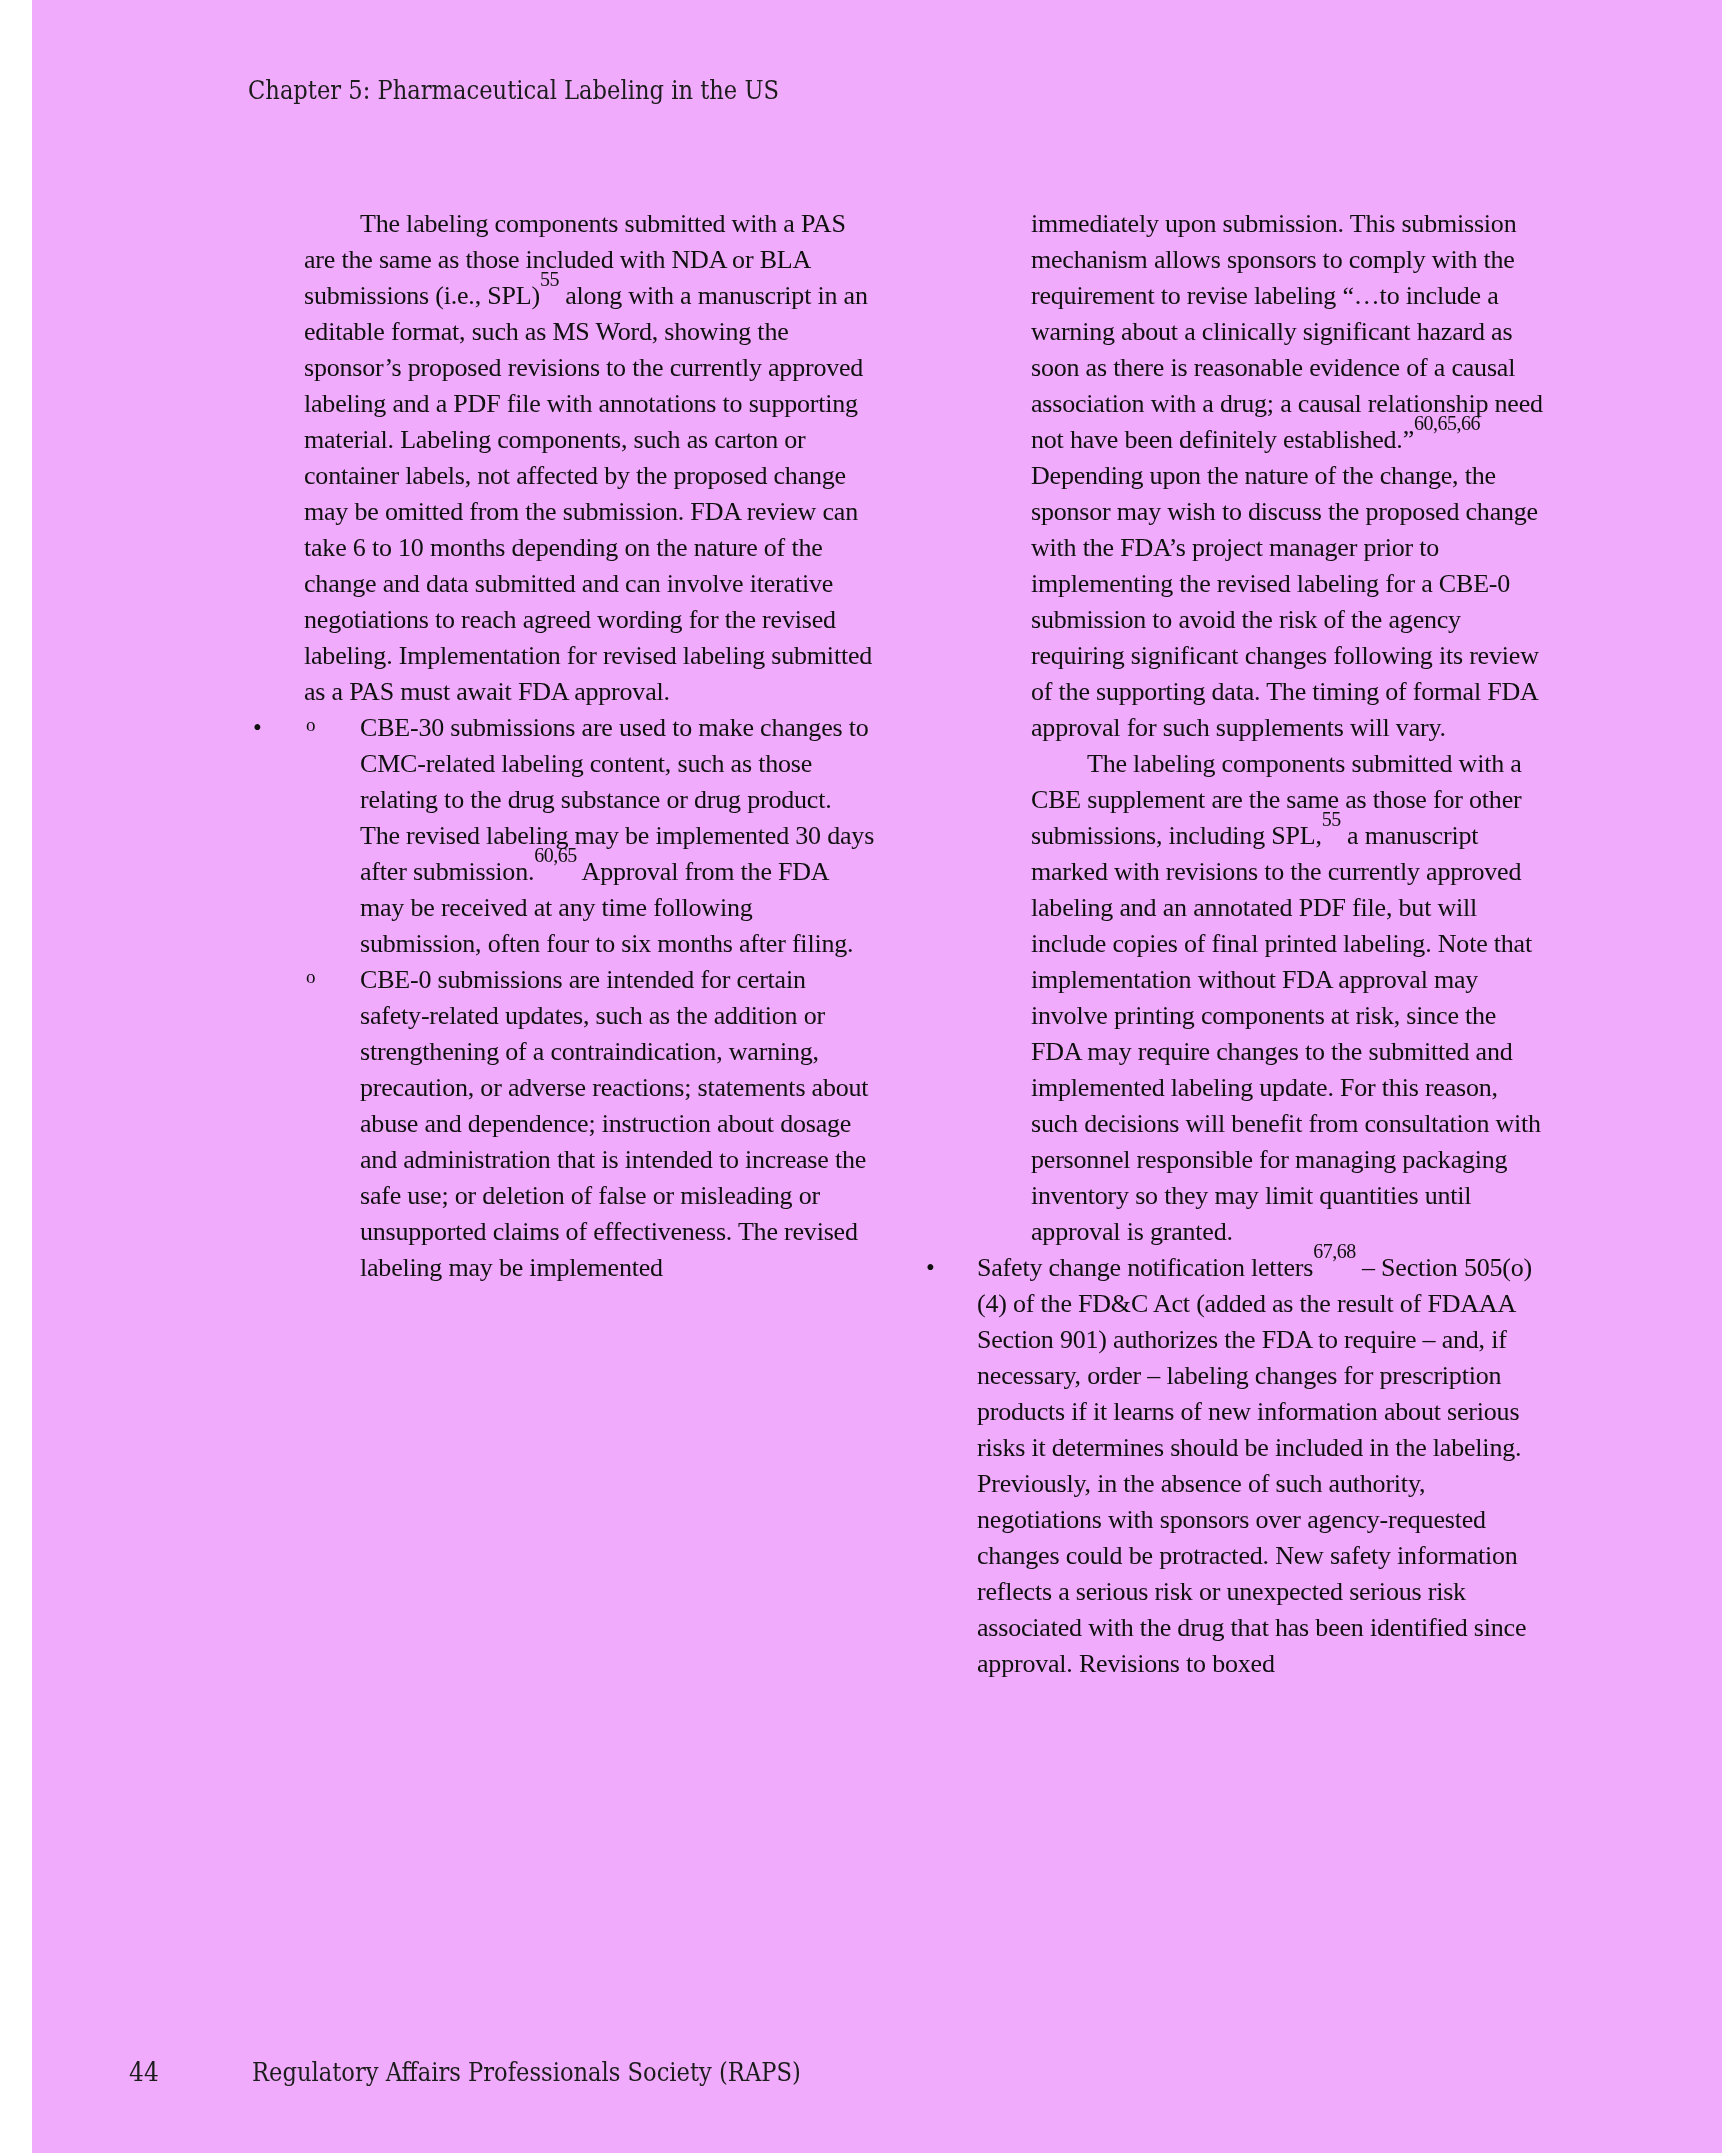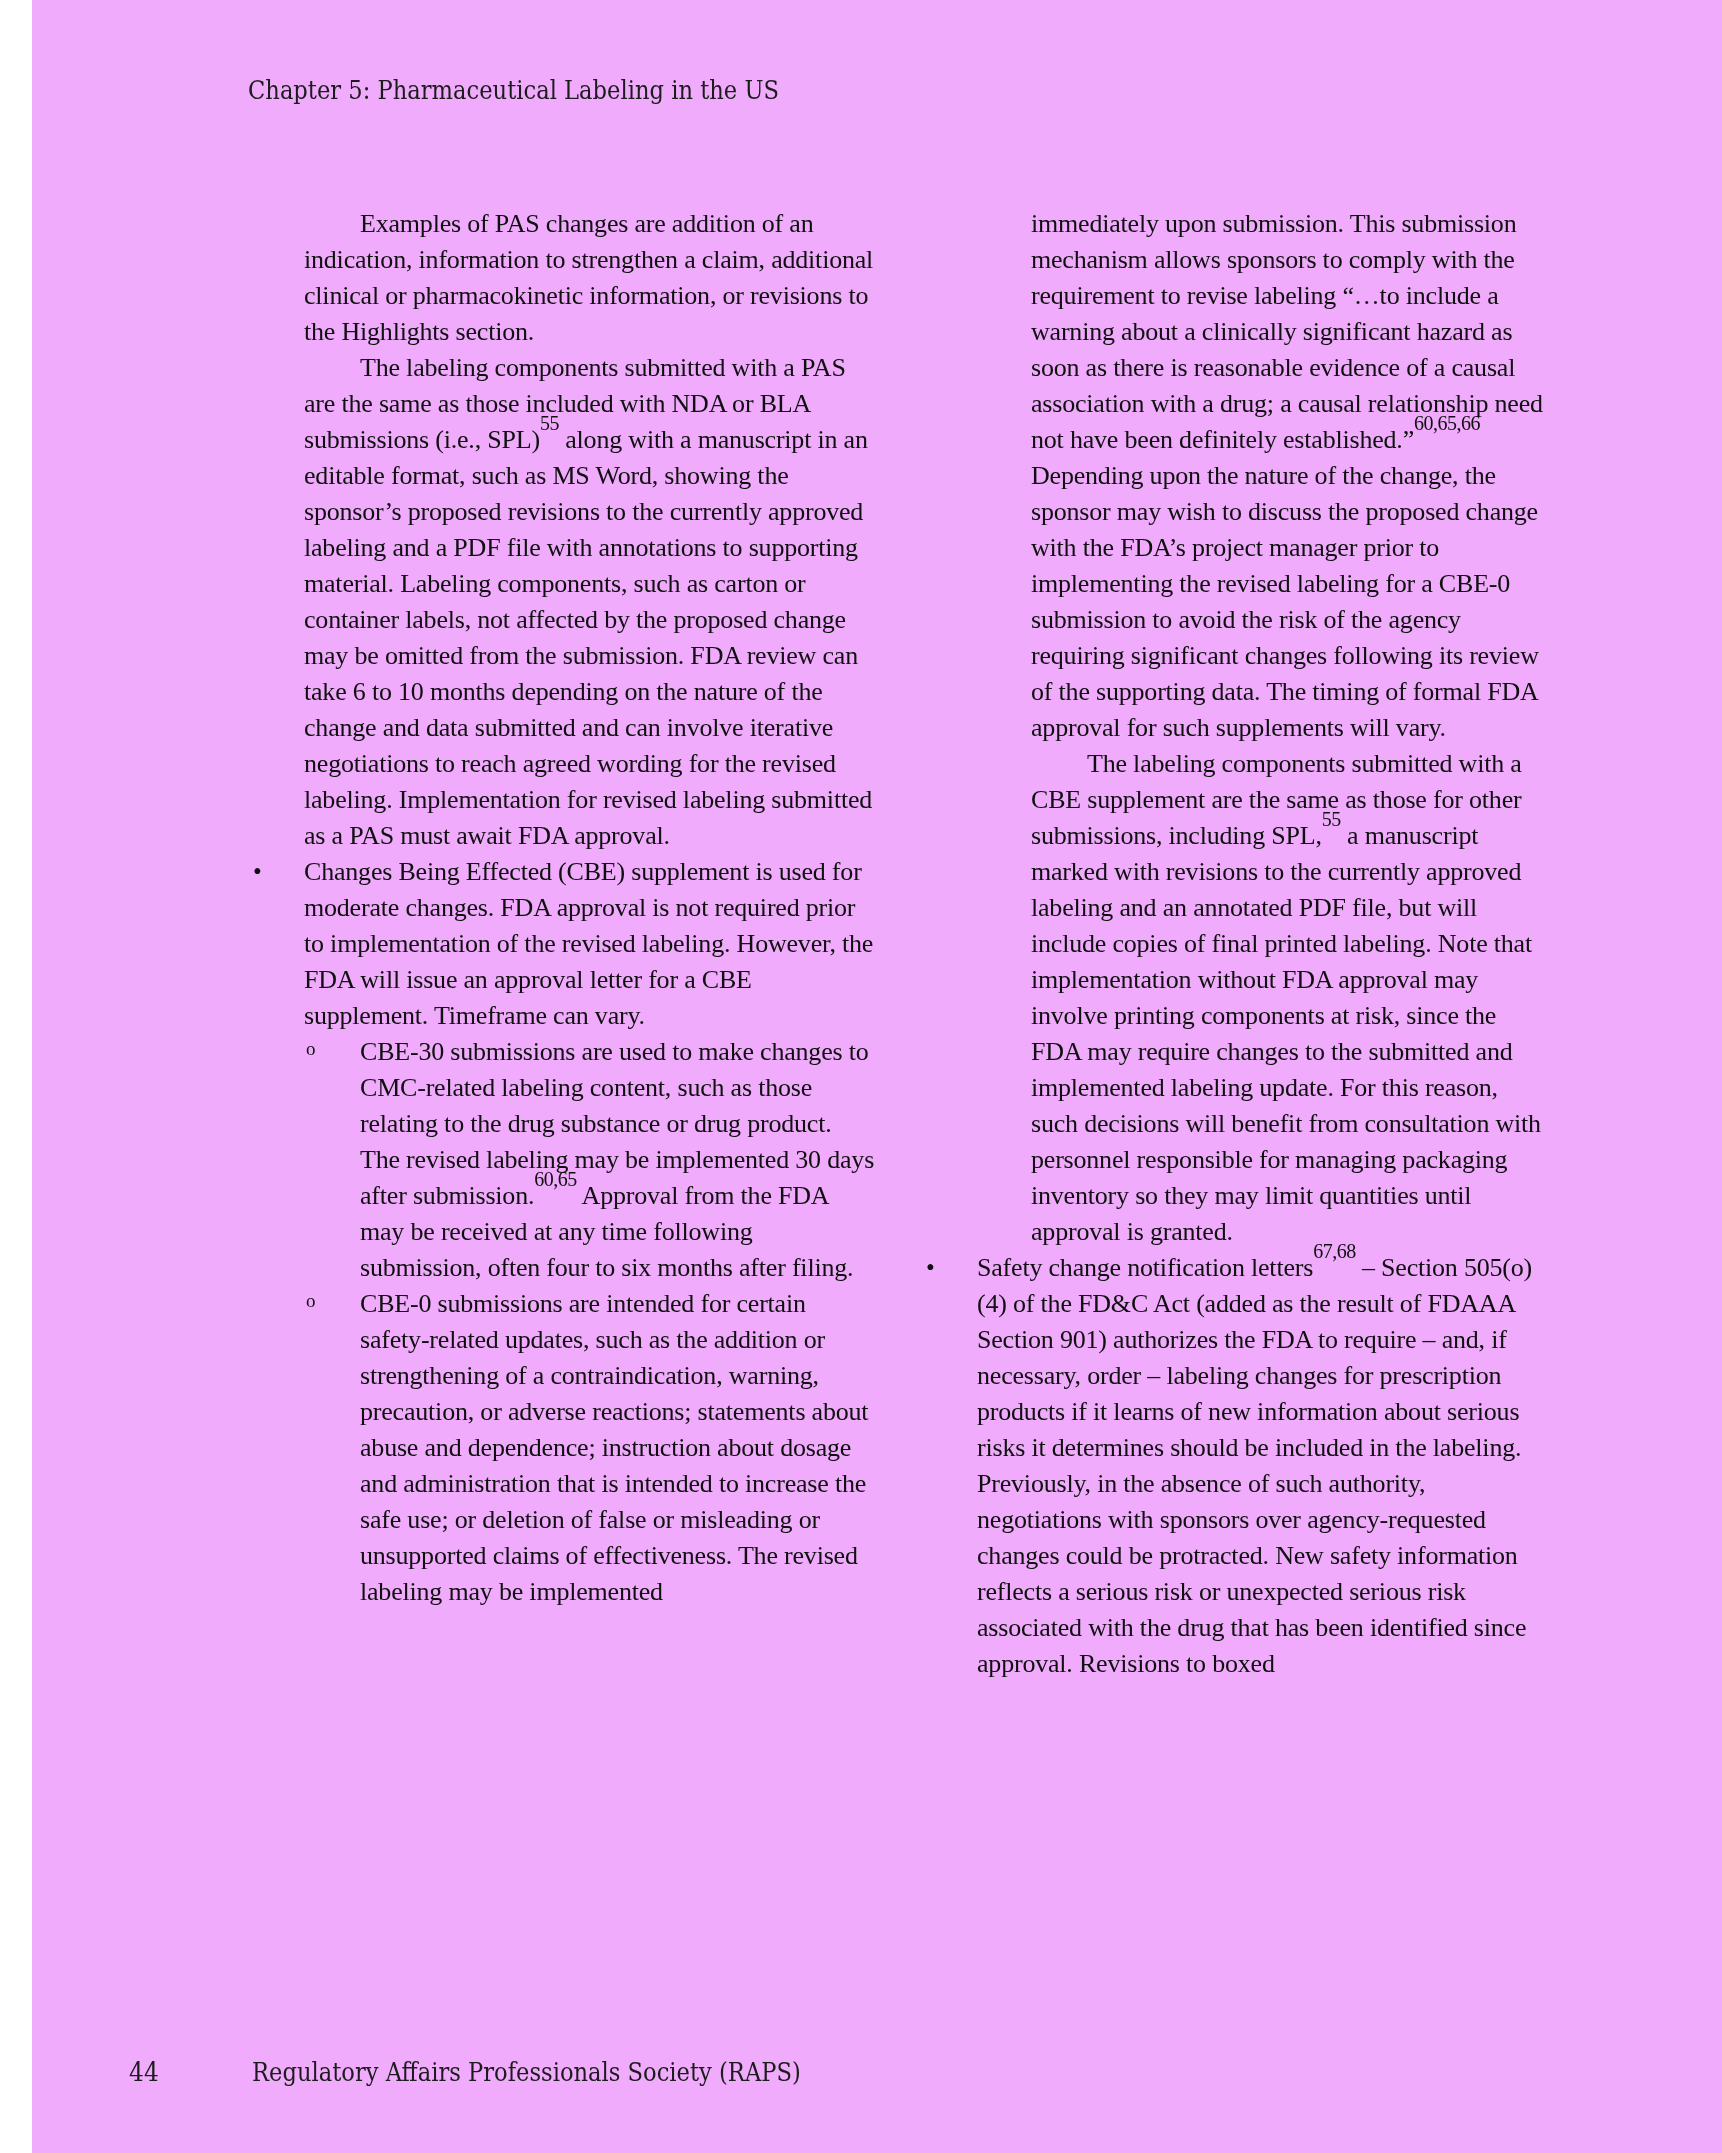--- a/index.html
+++ b/index.html
@@ -63,23 +63,22 @@
   }
 </style>
 </head>
 <body>
 
 <div class="page">
 
   <div class="running-head">Chapter 5: Pharmaceutical Labeling in the US</div>
 
   <div class="col col-left">
-      <div class="block b-para1 indent-first"><span>Examples of PAS changes are addition of an indication, information to strengthen a claim, additional clinical or pharmacokinetic information, or revisions to the Highlights section.</span></div>
       <div class="block b-para1 indent-first"><span>The labeling components submitted with a PAS are the same as those included with NDA or BLA submissions (i.e., SPL)<sup class="fnref">55</sup> along with a manuscript in an editable format, such as MS Word, showing the sponsor’s proposed revisions to the currently approved labeling and a PDF file with annotations to supporting material. Labeling components, such as carton or container labels, not affected by the proposed change may be omitted from the submission. FDA review can take 6 to 10 months depending on the nature of the change and data submitted and can involve iterative negotiations to reach agreed wording for the revised labeling. Implementation for revised labeling submitted as a PAS must await FDA approval.</span></div>
-      <div class="block b-bullet1"><span class="marker marker-dot">•</span><span>Changes Being Effected (CBE) supplement is used for moderate changes. FDA approval is not required prior to implementation of the revised labeling. However, the FDA will issue an approval letter for a CBE supplement. Timeframe can vary.</span></div>
+      <div class="block b-bullet1"><span class="marker marker-dot">•</span></div>
       <div class="block b-bullet2"><span class="marker marker-sub">o</span><span>CBE-30 submissions are used to make changes to CMC-related labeling content, such as those relating to the drug substance or drug product. The revised labeling may be implemented 30 days after submission.<sup class="fnref">60,65</sup> Approval from the FDA may be received at any time following submission, often four to six months after filing.</span></div>
       <div class="block b-bullet2"><span class="marker marker-sub">o</span><span>CBE-0 submissions are intended for certain safety-related updates, such as the addition or strengthening of a contraindication, warning, precaution, or adverse reactions; statements about abuse and dependence; instruction about dosage and administration that is intended to increase the safe use; or deletion of false or misleading or unsupported claims of effectiveness. The revised labeling may be implemented</span></div>
     </div>
 
   <div class="col col-right">
       <div class="block b-para2"><span>immediately upon submission. This submission mechanism allows sponsors to comply with the requirement to revise labeling “…to include a warning about a clinically significant hazard as soon as there is reasonable evidence of a causal association with a drug; a causal relationship need not have been definitely established.”<sup class="fnref">60,65,66</sup> Depending upon the nature of the change, the sponsor may wish to discuss the proposed change with the FDA’s project manager prior to implementing the revised labeling for a CBE-0 submission to avoid the risk of the agency requiring significant changes following its review of the supporting data. The timing of formal FDA approval for such supplements will vary.</span></div>
       <div class="block b-para2 indent-first"><span>The labeling components submitted with a CBE supplement are the same as those for other submissions, including SPL,<sup class="fnref">55</sup> a manuscript marked with revisions to the currently approved labeling and an annotated PDF file, but will include copies of final printed labeling. Note that implementation without FDA approval may involve printing components at risk, since the FDA may require changes to the submitted and implemented labeling update. For this reason, such decisions will benefit from consultation with personnel responsible for managing packaging inventory so they may limit quantities until approval is granted.</span></div>
       <div class="block b-bullet1"><span class="marker marker-dot">•</span><span>Safety change notification letters<sup class="fnref">67,68</sup> – Section 505(o)(4) of the FD&amp;C Act (added as the result of FDAAA Section 901) authorizes the FDA to require – and, if necessary, order – labeling changes for prescription products if it learns of new information about serious risks it determines should be included in the labeling. Previously, in the absence of such authority, negotiations with sponsors over agency-requested changes could be protracted. New safety information reflects a serious risk or unexpected serious risk associated with the drug that has been identified since approval. Revisions to boxed</span></div>
     </div>
 

